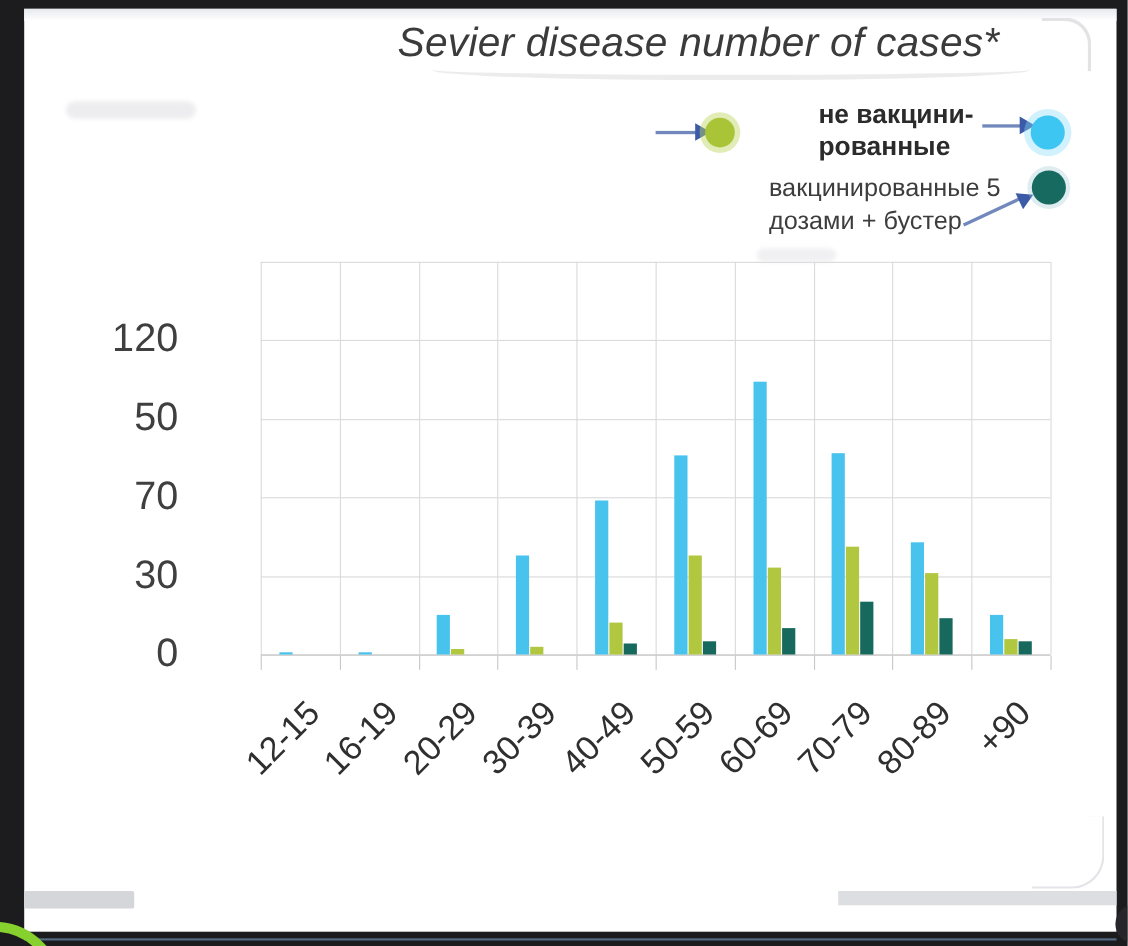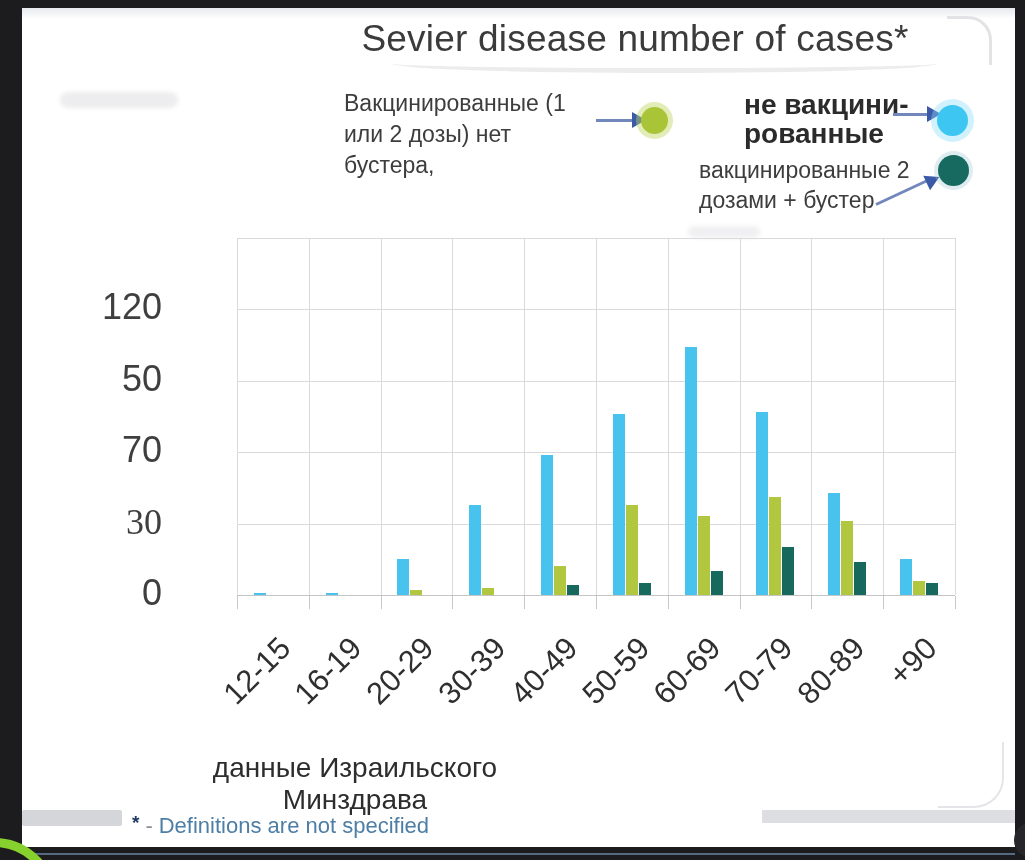--- a/index.html
+++ b/index.html
@@ -1,29 +1,29 @@
 <!DOCTYPE html>
 <html><head>
 <meta charset="utf-8">
 <style>
   html,body{margin:0;padding:0;}
   body{width:1025px;height:860px;overflow:hidden;background:#1c1c1e;font-family:"Liberation Sans",sans-serif;}
   .page{position:relative;width:1025px;height:860px;background:#1c1c1e;overflow:hidden;}
   .abs{position:absolute;}
   .card{left:22px;top:8px;width:993px;height:839px;background:#ffffff;}
   .top-fade{left:22px;top:8px;width:993px;height:11px;background:linear-gradient(#e7e9ee,#ffffff);}
-  .title{left:300px;top:18px;width:670px;text-align:center;font-size:37px;color:#3b3b3b;letter-spacing:.2px;}
+  .title{left:300px;top:18px;width:670px;text-align:center;font-size:37px;color:#3b3b3b;letter-spacing:.2px;font-style:italic;}
   .bubble-corner{left:947px;top:16px;width:42px;height:46px;border-top:3px solid #e3e3e6;border-right:3px solid #e3e3e6;border-top-right-radius:24px;}
   .swoosh{left:392px;top:54px;width:545px;height:14px;border-bottom:5px solid #e9e9ea;border-radius:50%;opacity:.85;}
   .ghost1{left:60px;top:92px;width:118px;height:16px;background:#ededef;border-radius:8px;filter:blur(2px);}
   .ghost2{left:688px;top:226px;width:72px;height:12px;background:#f0f0f2;border-radius:6px;filter:blur(2px);}
   .unit-label{left:84px;top:160px;font-size:27px;font-weight:500;color:#202020;}
   .legend-text{color:#3d3d3d;font-size:23px;line-height:31px;white-space:pre-line;}
   .lg1{left:344px;top:88px;}
-  .lg2{left:744px;top:90px;font-weight:bold;color:#2b2b2b;font-size:28px;line-height:29px;}
+  .lg2{left:744px;top:90px;font-weight:bold;color:#2b2b2b;font-size:24px;line-height:29px;}
   .lg3{left:699px;top:155px;line-height:30px;}
   .dot{border-radius:50%;}
   .dot-olive{left:641px;top:107px;width:27px;height:27px;box-shadow:0 0 0 5px rgba(190,212,95,.45);}
   .dot-blue{left:937px;top:105px;width:31px;height:31px;box-shadow:0 0 0 6px rgba(140,220,248,.40);}
   .dot-teal{left:938px;top:155px;width:31px;height:31px;box-shadow:0 0 0 4px rgba(150,195,210,.30);}
   .arrow-line{height:3px;background:#7288bd;}
   .arrow-head{width:0;height:0;border-top:8px solid transparent;border-bottom:8px solid transparent;border-left:14px solid #3b5ba8;}
   #plot{left:237px;top:238px;width:718px;height:357px;}
   .gridline-h{position:absolute;left:0;width:718px;height:1px;background:#dadada;}
   .gridline-v{position:absolute;top:0;width:1px;height:357px;background:#dadada;}
@@ -54,34 +54,31 @@
   <div class="abs card"></div>
   <div class="abs top-fade"></div>
 
   <div class="abs title">Sevier disease number of cases*</div>
   <div class="abs bubble-corner"></div>
   <div class="abs swoosh"></div>
   <div class="abs ghost1"></div>
   <div class="abs ghost2"></div>
 
 
-  <div class="abs legend-text lg1">Вакцинированные (1
-или 2 дозы) нет
-бустера,</div>
   <div class="abs arrow-line" style="left:596px;top:119px;width:38px;"></div>
   <div class="abs arrow-head" style="left:632px;top:112px;"></div>
   <div class="abs dot dot-olive" style="background-color: rgb(170, 196, 56);"></div>
 
   <div class="abs legend-text lg2">не вакцини-
 рованные</div>
   <div class="abs arrow-line" style="left:893px;top:113px;width:36px;"></div>
   <div class="abs arrow-head" style="left:927px;top:106px;"></div>
   <div class="abs dot dot-blue" style="background-color: rgb(62, 198, 243);"></div>
 
-  <div class="abs legend-text lg3">вакцинированные 2
+  <div class="abs legend-text lg3">вакцинированные 5
 дозами + бустер</div>
   <div class="abs arrow-line" style="left:876px;top:203px;width:58px;transform:rotate(-25deg);transform-origin:left center;"></div>
   <div class="abs arrow-head" style="left:926px;top:172px;transform:rotate(-25deg);"></div>
   <div class="abs dot dot-teal" style="background-color: rgb(23, 106, 96);"></div>
 
   <div class="abs" id="plot">
       <div class="gridline-h" style="top: 357px;"></div>
       <div class="gridline-h" style="top: 285.6px;"></div>
       <div class="gridline-h" style="top: 214.2px;"></div>
       <div class="gridline-h" style="top: 142.8px;"></div>
@@ -104,21 +101,21 @@
       <div class="gridline-v" style="left: 502.6px;"></div>
       <div class="tick" style="left: 502.6px;"></div>
       <div class="gridline-v" style="left: 574.4px;"></div>
       <div class="tick" style="left: 574.4px;"></div>
       <div class="gridline-v" style="left: 646.2px;"></div>
       <div class="tick" style="left: 646.2px;"></div>
       <div class="gridline-v" style="left: 718px;"></div>
       <div class="tick" style="left: 718px;"></div>
       <div class="axis-x"></div>
       <div class="ylab" style="top: 357px; right: 793px;">0</div>
-      <div class="ylab" style="top: 285.6px; right: 793px; font-family: Liberation Serif, serif;">30</div>
+      <div class="ylab" style="top: 285.6px; right: 793px;">30</div>
       <div class="ylab" style="top: 214.2px; right: 793px;">70</div>
       <div class="ylab" style="top: 142.8px; right: 793px;">50</div>
       <div class="ylab" style="top: 71.4px; right: 793px;">120</div>
       <div class="bargroup" style="left: 0px; width: 71.8px;">
         <div class="bar" title="не вакцинированные 12-15: 1" style="height: 2.38px; background: rgb(71, 195, 238);"></div>
         <div class="bar" title="Вакцинированные (1 или 2 дозы) нет бустера 12-15: 0" style="height: 0px; background: rgb(177, 199, 63);"></div>
         <div class="bar" title="вакцинированные 2 дозами + бустер 12-15: 0" style="height: 0px; background: rgb(23, 105, 94);"></div>
       </div>
       <span class="xlab" style="top: 387px; right: 670.1px;">12-15</span>
       <div class="bargroup" style="left: 71.8px; width: 71.8px;">
@@ -170,25 +167,21 @@
       </div>
       <span class="xlab" style="top: 387px; right: 95.7px;">80-89</span>
       <div class="bargroup" style="left: 646.2px; width: 71.8px;">
         <div class="bar" title="не вакцинированные +90: 15" style="height: 35.7px; background: rgb(71, 195, 238);"></div>
         <div class="bar" title="Вакцинированные (1 или 2 дозы) нет бустера +90: 6" style="height: 14.28px; background: rgb(177, 199, 63);"></div>
         <div class="bar" title="вакцинированные 2 дозами + бустер +90: 5" style="height: 11.9px; background: rgb(23, 105, 94);"></div>
       </div>
       <span class="xlab" style="top: 387px; right: 23.9px;">+90</span>
     </div>
 
-  <div class="abs footer-source">данные Израильского Минздрава</div>
   <div class="abs gray-band-left"></div>
   <div class="abs gray-band-right"></div>
   <div class="abs card-corner"></div>
-  <div class="abs footnote">
-    <span class="star">*</span><span class="dash">-</span><span class="fn-text">Definitions are not specified</span>
-  </div>
 
   <div class="abs bottom-line"></div>
   <div class="abs green-arc"></div>
   <div class="abs dark-dot"></div>
 
 </div>
 
 </body></html>

